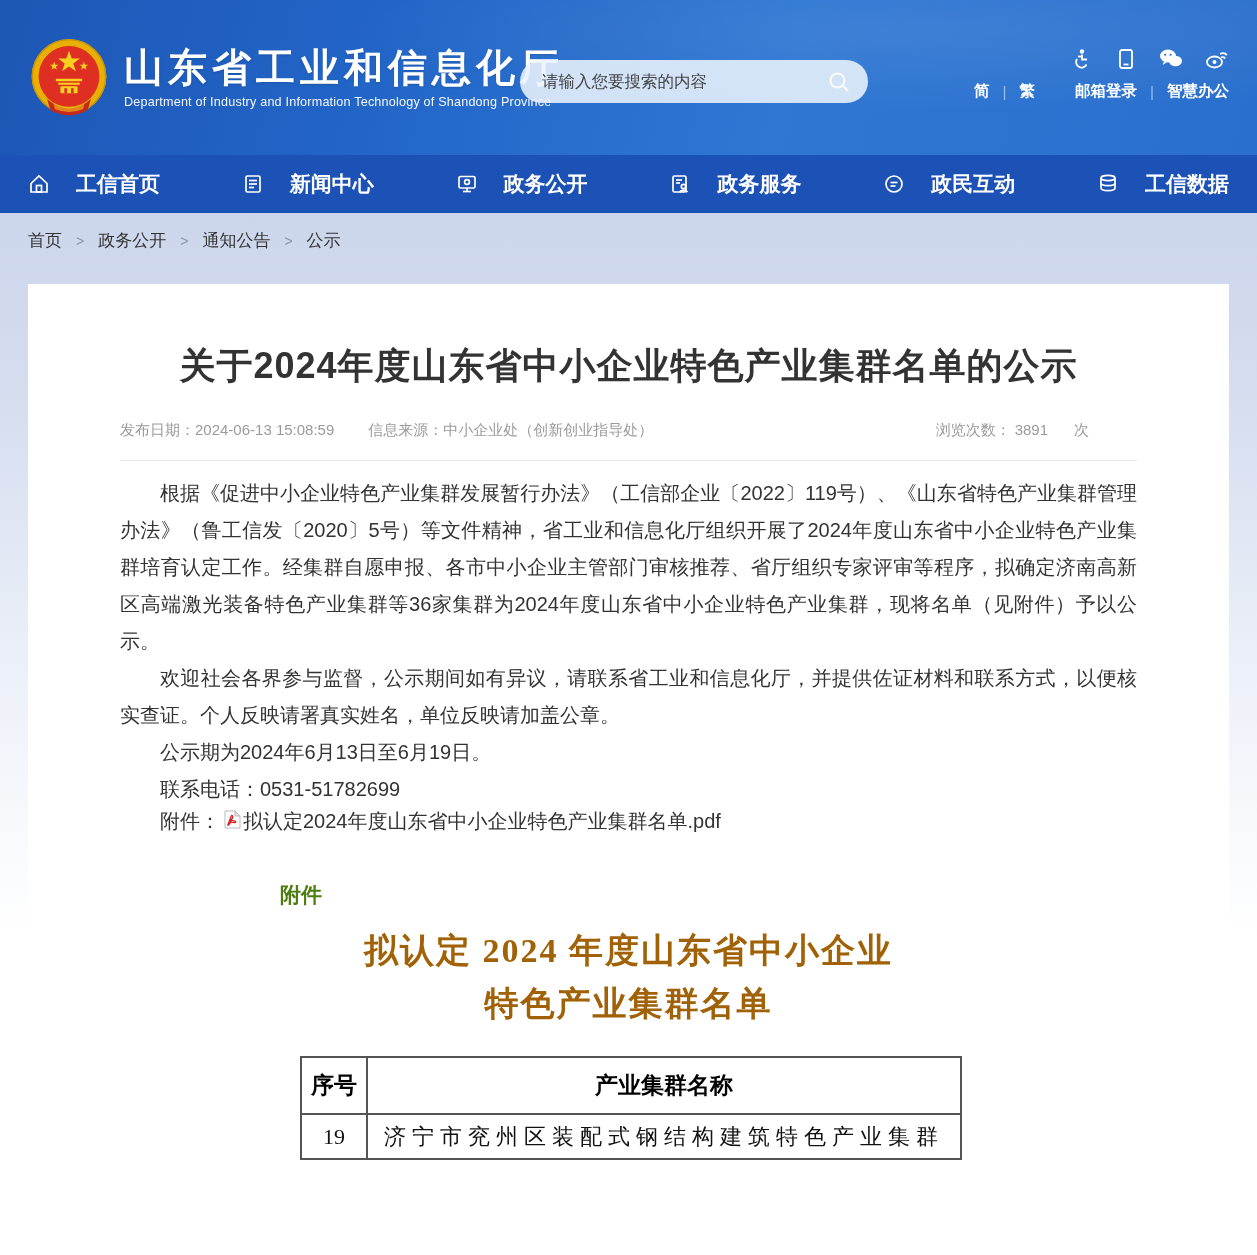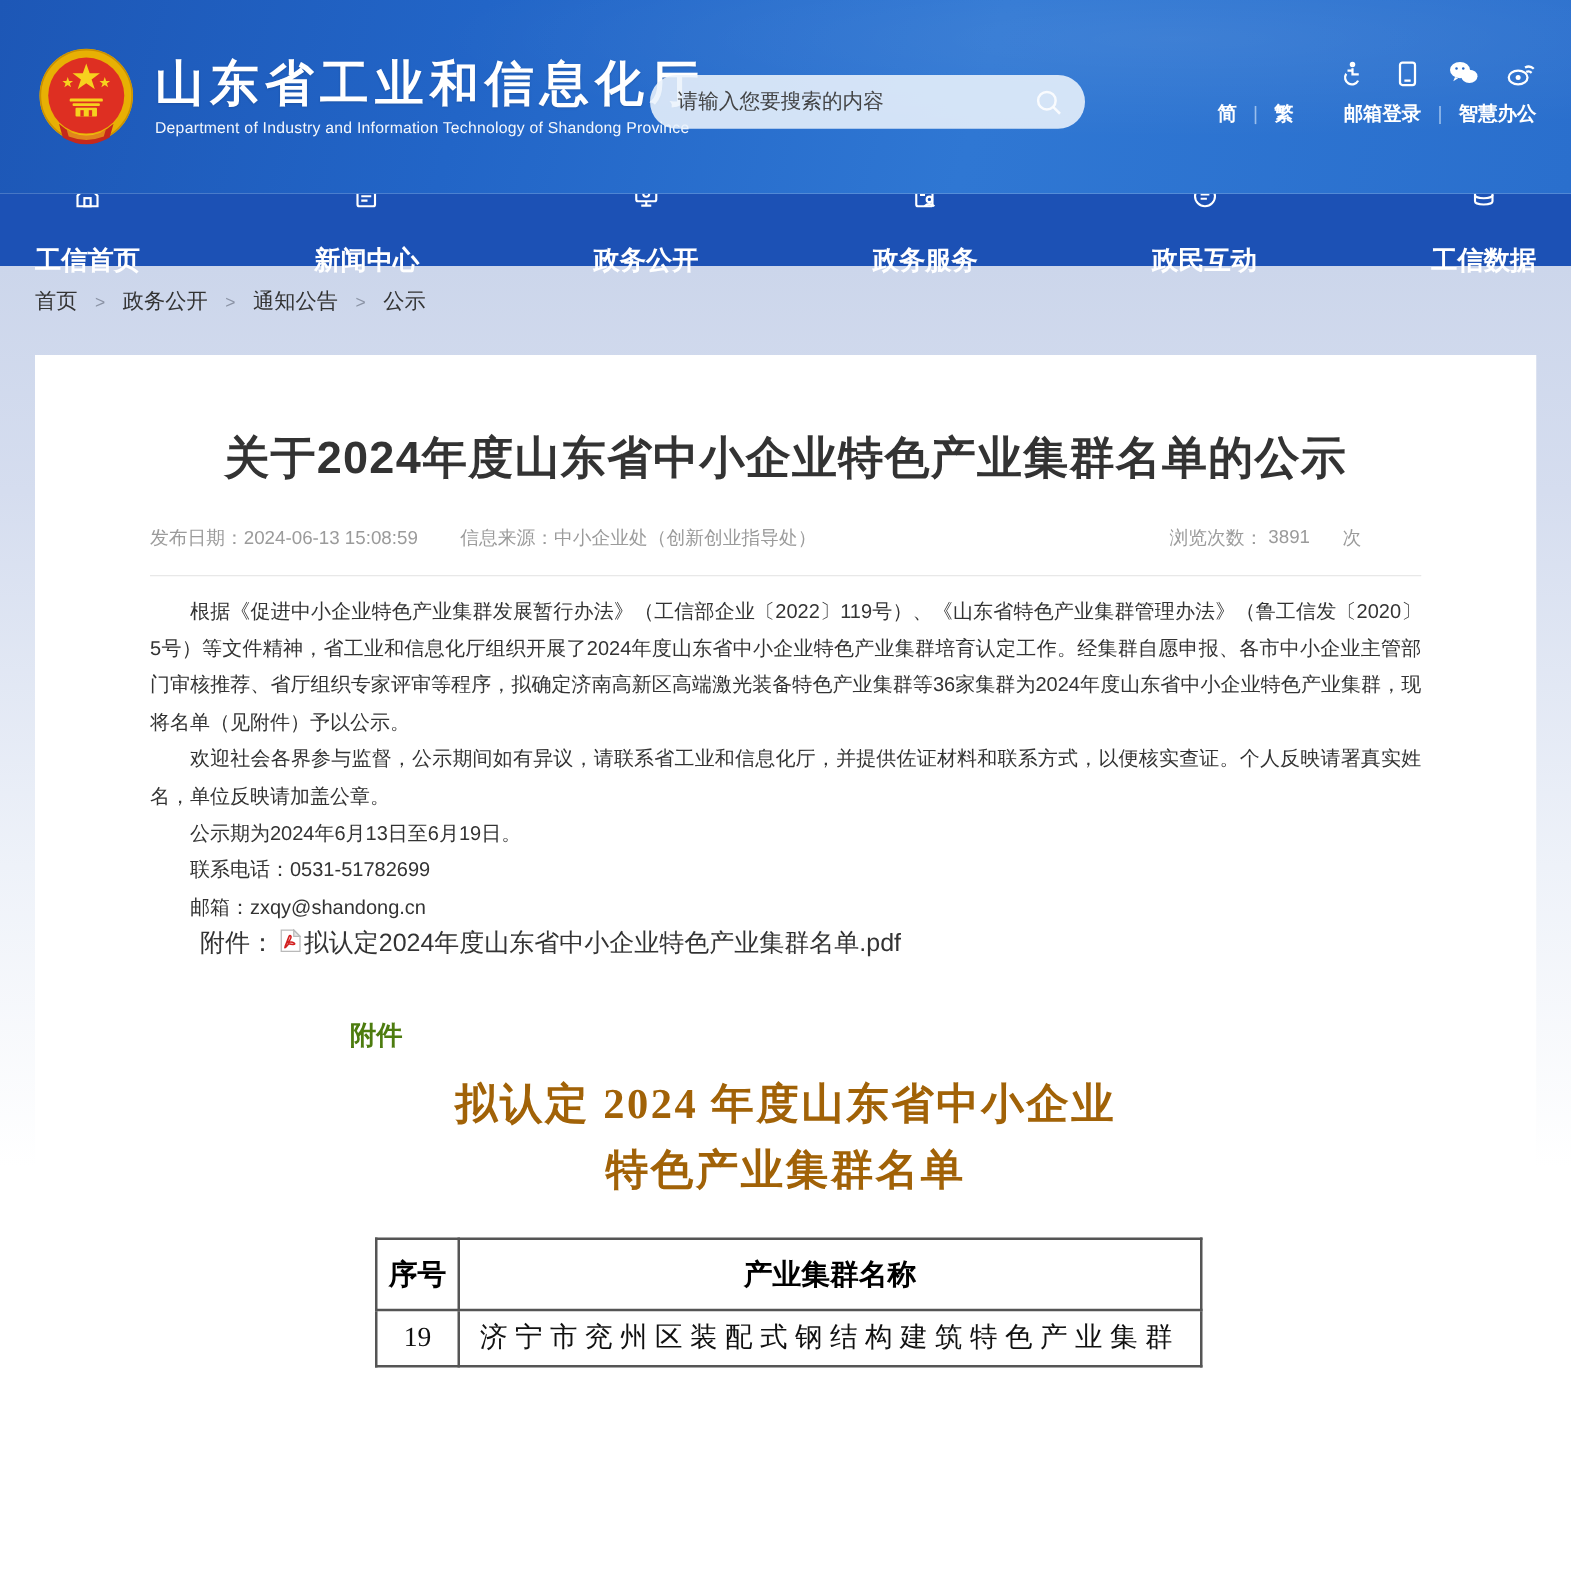--- a/index.html
+++ b/index.html
@@ -39,21 +39,21 @@
   .icon-row svg{ display:block; }
   .link-row{ margin-top:11px; display:flex; align-items:center; gap:13px; color:#fff; font-size:15.5px; font-weight:bold; }
   .link-sep{ color:rgba(190,215,245,.75); font-weight:normal; }
   .hlink{ cursor:pointer; }
 
   
   .main-nav{
     height:58px; background:#1c51b5; display:flex; align-items:center;
     justify-content:space-between; padding:0 28px;
   }
-  .nav-item{ display:flex; align-items:center; gap:26px; color:#fff; font-size:21px; font-weight:bold; cursor:pointer;flex-direction:column; }
+  .nav-item{ display:flex; align-items:center; gap:26px; color:#fff; font-size:21px; font-weight:bold; cursor:pointer; }
   .nav-item svg{ display:block; }
 
   
   .page-lower{
     height:1042px;
     background:linear-gradient(180deg,#ccd6eb 0px,#d5ddef 180px,#eef2f9 480px,#ffffff 720px);
   }
   .breadcrumb{ padding:16px 0 0 28px; font-size:17px; color:#333; display:flex; align-items:center; }
   .crumb{ cursor:pointer; }
   .crumb-sep{ color:#8b93a5; margin:0 14px; font-size:14px; }
@@ -65,21 +65,21 @@
   .article-title{
     text-align:center; font-size:36px; font-weight:bold; color:#333;
     letter-spacing:1px; margin-top:12px;
   }
   .meta{ margin-top:30px; display:flex; font-size:15px; color:#9b9b9b; }
   .meta-left{ display:flex; gap:34px;justify-content:center; }
   .meta-right{ margin-left:auto; padding-right:48px; display:flex; gap:4px; }
   .meta-unit{ margin-left:22px; }
   .divider{ margin-top:20px; border:none; border-top:1px solid #e8e8e8; }
 
-  .body-text{ margin-top:14px; font-size:16px; color:#333; line-height:1.85; text-align:justify; }
+  .body-text{ margin-top:14px; font-size:20px; color:#333; line-height:1.85; text-align:justify; }
   .body-text p{ text-indent:2em; }
 
   .attachment-line{ font-size:20px; color:#333; padding-left:2em; display:flex; align-items:flex-start; }
   .pdf-icon{ margin:2px 2px 0 4px; flex:0 0 auto; }
   .attachment-link{ color:#333; text-decoration:none; cursor:pointer; }
 
   .appendix-heading{ margin:46px 0 0 160px; font-size:21px; font-weight:bold; color:#4d7c0f; }
   .doc-title{
     margin-top:16px; text-align:center; font-family:"Liberation Serif","DejaVu Serif",serif;
     font-weight:bold; font-size:34px; color:#a16207; line-height:1.55; letter-spacing:2px;
@@ -251,21 +251,20 @@
       </div>
     </div>
 
     <hr class="divider">
 
     <div class="body-text">
       <p>根据《促进中小企业特色产业集群发展暂行办法》（工信部企业〔2022〕119号）、《山东省特色产业集群管理办法》（鲁工信发〔2020〕5号）等文件精神，省工业和信息化厅组织开展了2024年度山东省中小企业特色产业集群培育认定工作。经集群自愿申报、各市中小企业主管部门审核推荐、省厅组织专家评审等程序，拟确定济南高新区高端激光装备特色产业集群等36家集群为2024年度山东省中小企业特色产业集群，现将名单（见附件）予以公示。</p>
       <p>欢迎社会各界参与监督，公示期间如有异议，请联系省工业和信息化厅，并提供佐证材料和联系方式，以便核实查证。个人反映请署真实姓名，单位反映请加盖公章。</p>
       <p>公示期为2024年6月13日至6月19日。</p>
       <p>联系电话：0531-51782699</p>
-      <p>邮箱：zxqy@shandong.cn</p>
     </div>
 
     <div class="attachment-line">
       <span>附件：</span>
       <svg class="pdf-icon" width="17" height="19" viewBox="0 0 17 19">
         <path d="M1 1 h10 l5 5 v12 h-15 Z" fill="#fff" stroke="#b9b9b9" stroke-width="1"></path>
         <path d="M11 1 l5 5 h-5 Z" fill="#e6e6e6" stroke="#b9b9b9" stroke-width="1"></path>
         <path d="M4 14.5 q2 -5 3.2 -8.2 q.6 -1.6 1.5 -.3 q.7 1.2 -2.2 5 q2.8 -.9 4.6 .3 q1.6 1.2 -.6 1.3 q-1.8 0 -3.5 -.6 q-1.6 1.9 -2.4 2.8 q-1 1 -.6 -.3" fill="none" stroke="#d21f1f" stroke-width="1.3"></path>
       </svg>
       <a class="attachment-link">拟认定2024年度山东省中小企业特色产业集群名单.pdf</a>

